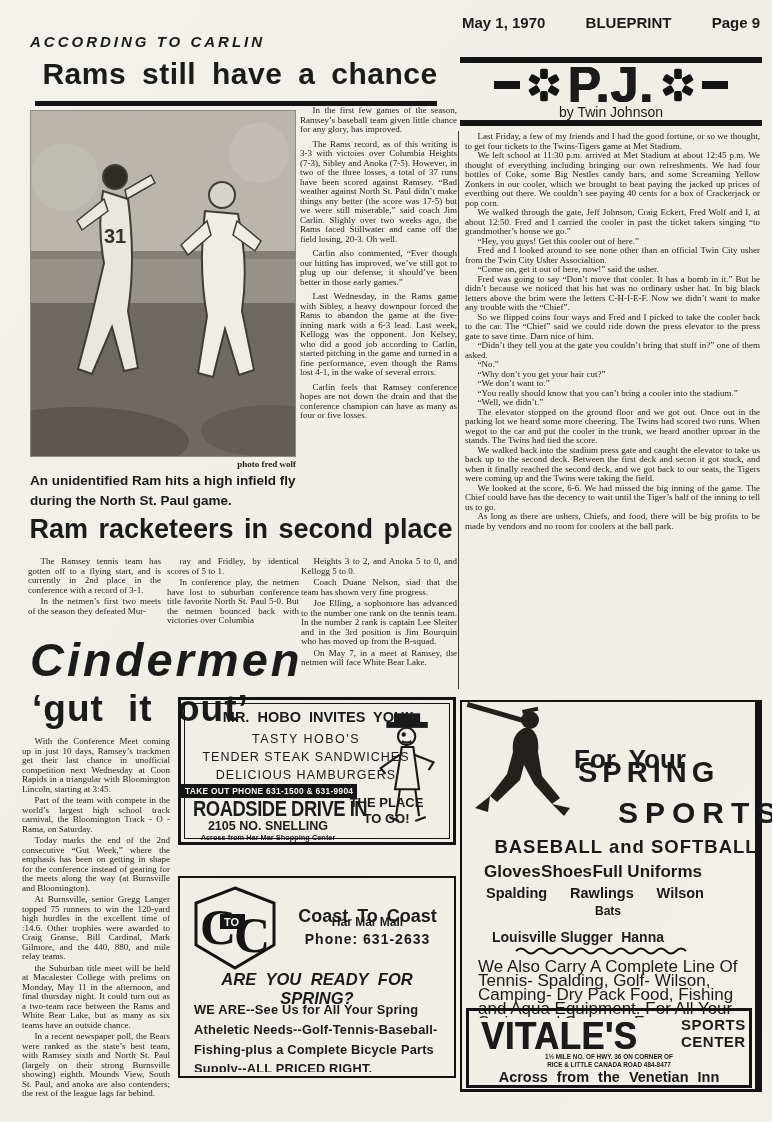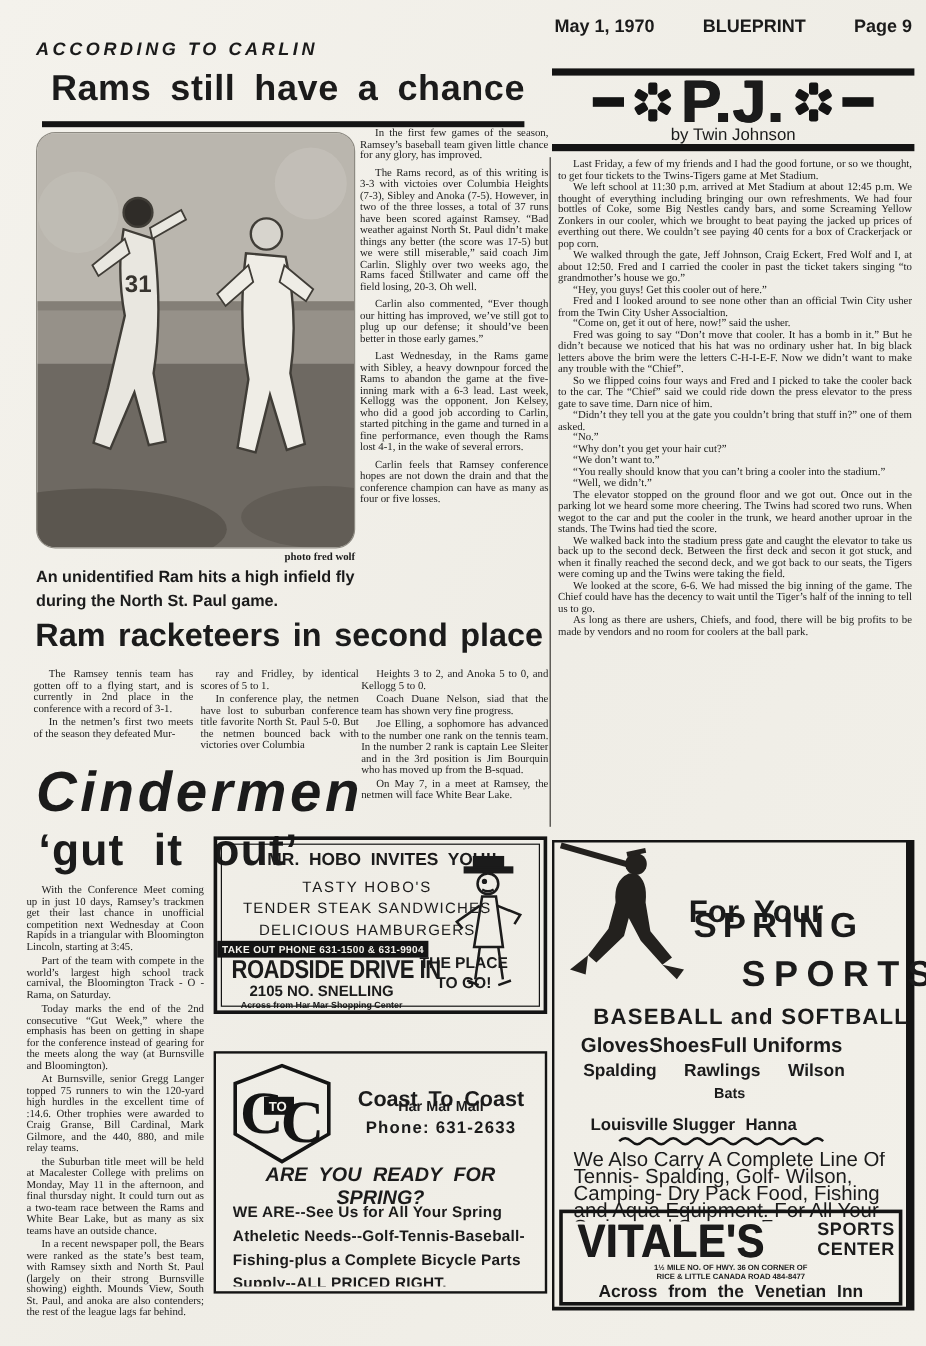--- a/index.html
+++ b/index.html
@@ -101,21 +101,21 @@
     </svg>
     <span class="pjdash"></span>
   </div>
   <div class="abs byline sans" style="left:460px; top:104px; width:302px;">by Twin Johnson</div>
   <div class="abs bar" style="left:460px; top:120px; width:302px; height:6px;"></div>
 
   <div class="abs kicker sans" style="left:30px; top:33px;">ACCORDING TO CARLIN</div>
   <div class="abs h-rams sans" style="left:30px; top:57px; width:420px;">Rams still have a chance</div>
   <div class="abs bar" style="left:35px; top:101px; width:402px; height:5px;"></div>
 
-  <div class="abs photo" style="left:30px; top:110px; width:266px; height:347px;border-radius:16px;">
+  <div class="abs photo" style="left:30px; top:110px; width:266px; height:347px;">
     <svg width="264" height="345" viewBox="0 0 264 345">
       <rect width="264" height="345" fill="#b2aea6"></rect>
       <rect y="0" width="264" height="145" fill="#bab6ae"></rect>
       <circle cx="228" cy="42" r="30" fill="#c6c2ba" opacity="0.7"></circle>
       <circle cx="34" cy="66" r="34" fill="#c3bfb7" opacity="0.6"></circle>
       <rect y="140" width="264" height="8" fill="#847f77"></rect>
       <rect y="148" width="264" height="44" fill="#969189"></rect>
       <rect y="192" width="264" height="153" fill="#6e6962"></rect>
       <ellipse cx="48" cy="330" rx="110" ry="34" fill="#5b564f"></ellipse>
       <ellipse cx="240" cy="320" rx="70" ry="26" fill="#625d56"></ellipse>

